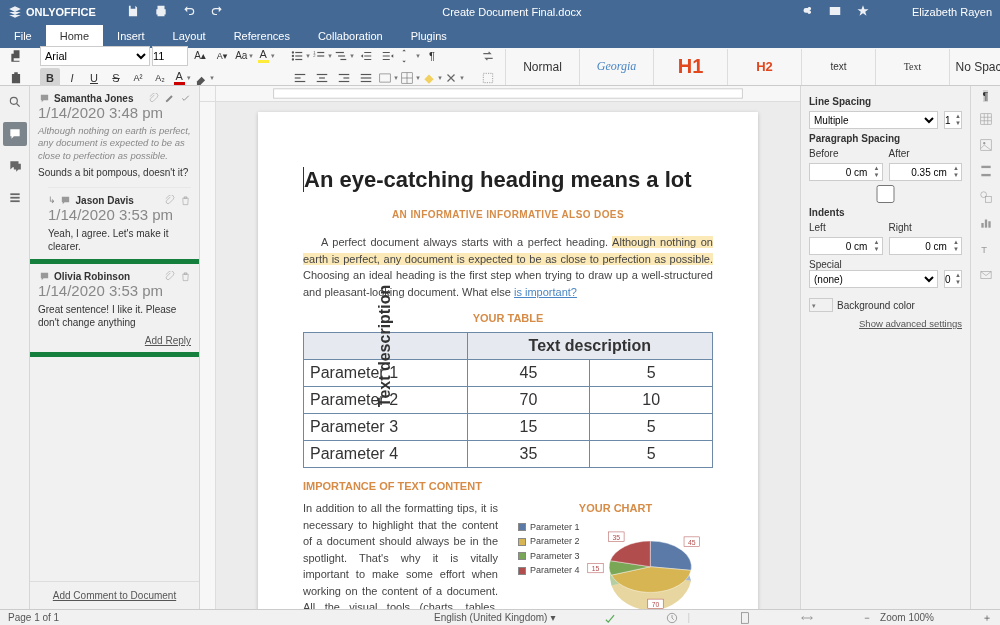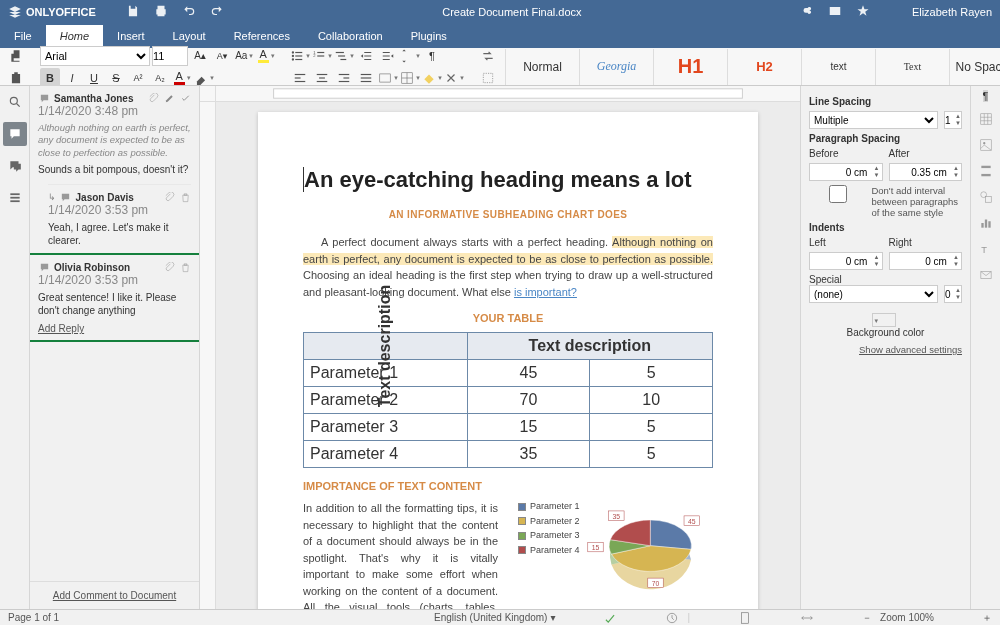--- a/index.html
+++ b/index.html
@@ -5,44 +5,44 @@
 * { box-sizing: border-box; margin: 0; padding: 0; }
 body { font-family: Arial, sans-serif; font-size: 11px; width: 1000px; height: 625px; background: #fff; color: #333; overflow: hidden; }
 .titlebar { height: 24px; background: #446995; color: #fff; display: flex; align-items: center; padding: 0 8px; font-size: 11px; }
 .titlebar .logo { font-weight: bold; margin-right: 20px; display: flex; align-items: center; gap: 4px; }
 .titlebar .tb-icons { display: flex; gap: 14px; margin-left: 10px; }
 .titlebar .center { flex: 1; text-align: center; }
 .titlebar .right { display: flex; align-items: center; gap: 14px; }
 .titlebar svg, .titlebar .ico { fill: #fff; opacity: 0.9; }
 .menubar { height: 24px; background: #446995; color: #fff; display: flex; align-items: center; padding: 0 0; font-size: 11px; }
 .menubar .tab { padding: 5px 14px; cursor: pointer; }
-.menubar .tab.active { background: #fff; color: #333; font-style: italic; }
+.menubar .tab.active { background: #fff; color: #333; }
 .ribbon { height: 38px; border-bottom: 1px solid #cbcbcb; display: flex; align-items: center; padding: 2px 6px; gap: 3px; background: #f7f7f7; }
 .ribbon .sep { width: 1px; height: 28px; background: #ddd; margin: 0 4px; }
 .ribbon .rbtn { width: 20px; height: 20px; display: flex; align-items: center; justify-content: center; cursor: pointer; border-radius: 2px; }
 .ribbon .rbtn svg { fill: #555; }
 .ribbon select, .ribbon input.fsize { height: 20px; font-size: 11px; border: 1px solid #ccc; background: #fff; }
 .ribbon .font-sel { width: 110px; }
 .ribbon .fsize { width: 36px; }
 .styles { display: flex; gap: 0; margin-left: 4px; flex: 1; border-left: 1px solid #ddd; height: 36px; }
 .styles .sitem { border-right: 1px solid #ddd; min-width: 74px; height: 36px; display: flex; align-items: center; justify-content: center; font-size: 12px; cursor: pointer; }
 .mainrow { display: flex; height: 523px; }
 .leftrail { width: 30px; background: #f1f1f1; border-right: 1px solid #d6d6d6; display: flex; flex-direction: column; align-items: center; padding-top: 4px; gap: 8px; }
 .leftrail .lbtn { width: 24px; height: 24px; display: flex; align-items: center; justify-content: center; border-radius: 2px; cursor: pointer; }
 .leftrail .lbtn.active { background: #7d858c; }
 .comments { width: 170px; background: #f1f1f1; border-right: 1px solid #d6d6d6; display: flex; flex-direction: column; font-size: 10px; }
-.comments .thread { padding: 6px 8px; border-bottom: 2px solid #15803d; }
+.comments .thread { padding: 6px 8px; border-bottom: 5px solid #15803d; }
 .comments .thead { display: flex; align-items: center; gap: 4px; }
 .comments .uname { font-weight: bold; }
-.comments .time { color: #888; font-size: 12px; }
+.comments .time { color: #888; font-size: 15px; }
 .comments .ticon { width: 12px; height: 12px; display: flex; align-items: center; justify-content: center; }
 .comments .quote { color: #888; font-style: italic; margin: 4px 0; font-size: 9.5px; line-height: 1.3; }
 .comments .ctext { margin-top: 4px; line-height: 1.3; }
 .comments .reply { margin-left: 10px; margin-top: 8px; border-top: 1px solid #e8e8e8; padding-top: 6px;}
-.comments .addreply { margin-top: 6px; color: #555; text-decoration: underline; cursor: pointer; }
+.comments .addreply { margin-top: 6px; color: #555; text-decoration: underline; cursor: pointer; text-align: right; }
 .comments .foot { margin-top: auto; text-align: center; padding: 8px; text-decoration: underline; color: #555; border-top: 1px solid #ddd; }
 .docwrap { flex: 1; background: #ececec; position: relative; overflow: hidden; display: flex; flex-direction: column; }
 .hruler { height: 16px; background: #f7f7f7; border-bottom: 1px solid #ddd; display: flex; }
 .hruler .corner { width: 16px; border-right: 1px solid #ddd; }
 .page-scroll { flex: 1; overflow: hidden; display: flex; }
 .vruler { width: 16px; background: #f7f7f7; border-right: 1px solid #ddd; }
 .canvas { flex: 1; padding: 10px 30px 0 30px; overflow: hidden; }
 .page { width: 500px; min-height: 700px; background: #fff; margin: 0 auto; box-shadow: 0 1px 4px rgba(0,0,0,0.2); padding: 55px 45px; font-family: Georgia, serif; color: #333; }
 .page h1 { font-size: 22px; font-weight: bold; color: #222; margin-bottom: 16px; font-family: Arial, sans-serif; }
 .page h2 { font-size: 10px; color: #d68b47; letter-spacing: 0.4px; text-align: center; margin-bottom: 14px; font-family: Arial, sans-serif; font-weight: bold; }
@@ -422,21 +422,21 @@
       <svg style="flex:1" viewBox="0 0 560 16">
         <rect x="30" y="3" width="500" height="10" fill="#fff" stroke="#ccc"></rect>
         <g fill="#888" font-size="6" font-family="Arial"></g>
       </svg>
     </div>
     <div class="page-scroll">
       <div class="vruler"></div>
       <div class="canvas">
         <div class="page">
           <h1><span style="border-left:1px solid #333;padding-left:0;"></span><span>An eye-catching heading means a lot</span></h1>
-          <h2>AN INFORMATIVE SUBHEADING CHART DOES</h2>
+          <h2>AN INFORMATIVE INFORMATIVE ALSO DOES</h2>
           <p class="body"><span class="indent"></span><span>A perfect document always starts with a perfect heading. </span><span class="hl">Although nothing on earth is perfect, any document is expected to be as close to perfection as possible.</span><span> Choosing an ideal heading is the first step when trying to draw up a well-structured and pleasant-looking document. What else  </span><a href="#">is important?</a></p>
           <div class="sechead">YOUR TABLE</div>
           <table class="dtable">
             <thead>
                 <tr>
                   <th class="vhead" rowspan="5">
                     <span>Text description</span>
                   </th>
                   <th colspan="3">Text description</th>
                 </tr>
@@ -461,20 +461,21 @@
                   <td style="width:40%">Parameter 4</td>
                   <td style="text-align:center">35</td>
                   <td style="text-align:center">5</td>
                 </tr>
               </tbody>
           </table>
           <div class="sechead left">IMPORTANCE OF TEXT CONTENT</div>
           <div class="twocol">
             <div class="col">In addition to all the formatting tips, it is necessary to highlight that the content of a document should always be in the spotlight. That's why it is vitally important to make some effort when working on the content of a document. All the visual tools (charts, tables, symbols, and images) are aimed to help to convey the ideas. Of course, the visual document layout is undeniably important, but</div>
             <div class="col chartbox">
+              <div class="charttitle">YOUR CHART</div>
               <div style="display:flex;gap:6px;align-items:flex-start;">
                 <div class="legend" id="chart-legend">
                     <div class="lrow">
                       <span class="sw" style="background:#5b7aa8"></span>
                       <span>Parameter 1</span>
                     </div>
                     <div class="lrow">
                       <span class="sw" style="background:#d6b552"></span>
                       <span>Parameter 2</span>
                     </div>
@@ -533,21 +534,20 @@
           <input value="0 cm" style="">
           <div class="arrows">▲<br>▼</div>
         </div>
       <div class="spin">
           <input value="0.35 cm" style="">
           <div class="arrows">▲<br>▼</div>
         </div>
     </div>
     <div class="chk">
         <input type="checkbox" style="">
-        <span>Don't add interval between paragraphs of the same style</span>
       </div>
     <div class="ptitle">Indents</div>
     <div class="prow">
         <div>Left</div>
         <div>Right</div>
       </div>
     <div class="prow">
       <div class="spin">
           <input value="0 cm" style="">
           <div class="arrows">▲<br>▼</div>
@@ -558,21 +558,21 @@
         </div>
     </div>
     <div style="margin-top:4px;">Special</div>
     <div class="prow">
       <select><option>(none)</option></select>
       <div class="spin">
           <input value="0 cm" style="">
           <div class="arrows">▲<br>▼</div>
         </div>
     </div>
-    <div style="margin-top:10px;display:flex;align-items:center;flex-direction:column;">
+    <div style="margin-top:10px;display:flex;align-items:center;">
       <span class="colorline drop"></span>
       <span>Background color</span>
     </div>
     <div class="adv">Show advanced settings</div>
   </div>
 
   <div class="rightrail">
     <span class="lbtn" style="background:#d4d4d4;">¶</span>
     <span class="lbtn"><svg class="i" viewBox="0 0 24 24">
           <rect x="3" y="3" width="18" height="18" fill="none" stroke="#999"></rect>

